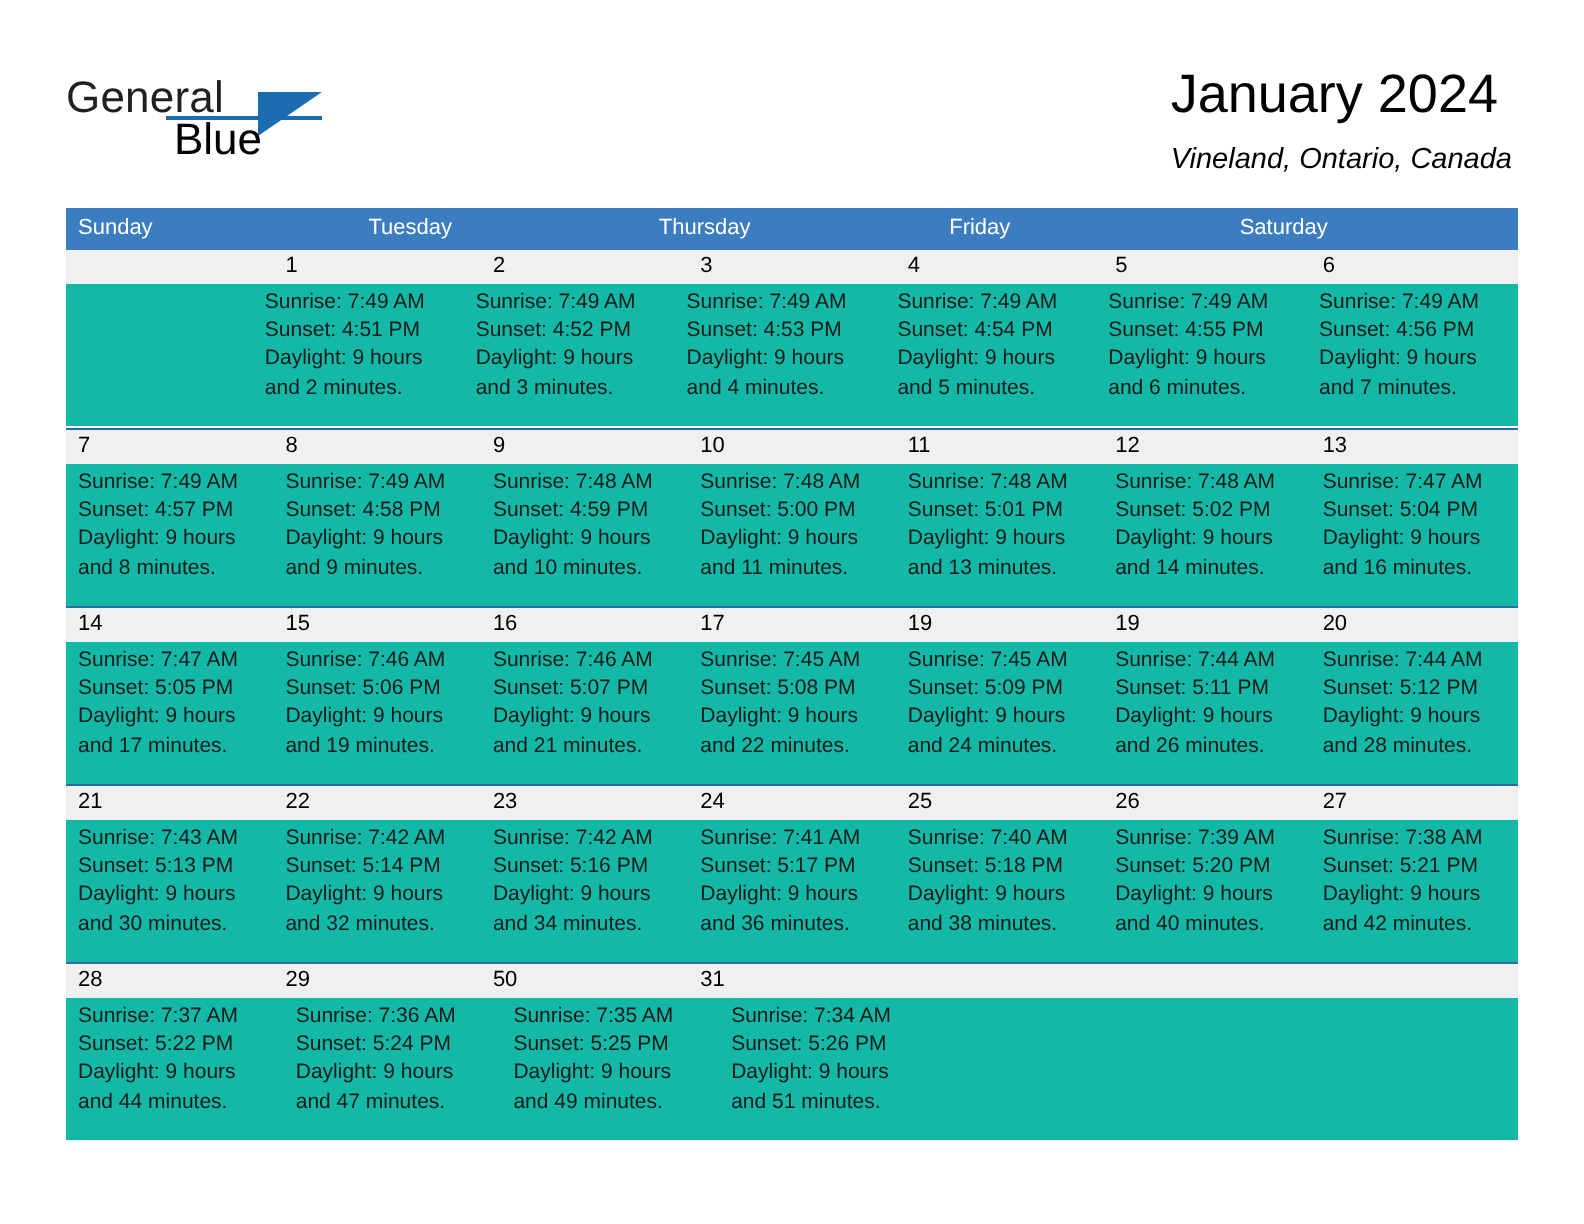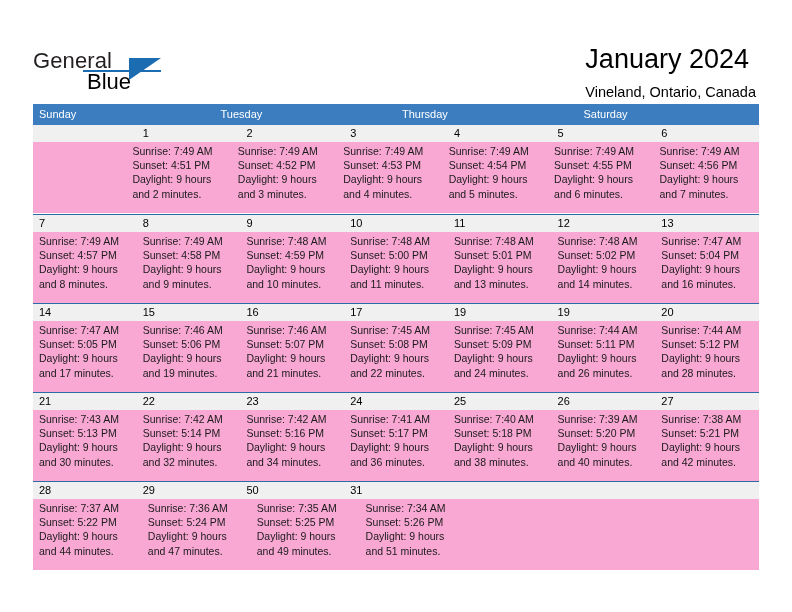--- a/index.html
+++ b/index.html
@@ -19,21 +19,21 @@
     position: relative;
     width: 792px;
     height: 612px;
     box-sizing: border-box;
   }
 
   
   .header {
     position: absolute;
     left: 0;
-    top: 12px;
+    top: 0;
     width: 792px;
     height: 126px;
   }
 
   .logo {
     position: absolute;
     left: 33px;
     top: 36px;
     width: 190px;
     height: 50px;
@@ -85,20 +85,21 @@
     font-family: "Liberation Sans", sans-serif;
     white-space: nowrap;
   }
   .cal-location {
     font-size: 14.5px;
     line-height: 22px;
     margin-top: 5px;
     color: #000000;
     font-family: "Liberation Sans", sans-serif;
     white-space: nowrap;
+    font-style: italic;
   }
 
   
   .calendar {
     position: absolute;
     left: 33px;
     top: 104px;
     width: 726px;
   }
 
@@ -128,21 +129,21 @@
     border-top: none;
   }
   .week-numbers {
     display: flex;
     background: #f0f0f0;
     height: 17px;
   }
   .week-body {
     display: flex;
     height: 71px;
-    background: #f9a8d4;
+    background: #14b8a6;
   }
 
   .num-cell {
     flex: 1 1 0;
     font-size: 11px;
     line-height: 17px;
     padding-left: 6px;
     box-sizing: border-box;
     color: #000000;
     font-family: "Liberation Sans", sans-serif;
@@ -182,20 +183,21 @@
       <div class="cal-location">Vineland, Ontario, Canada</div>
     </div>
 
   </div>
 
   <div class="calendar">
     <div class="dow-row">
         <div class="dow-cell">Sunday</div>
         <div class="dow-cell">Tuesday</div>
         <div class="dow-cell">Thursday</div>
+        <div class="dow-cell">Friday</div>
         <div class="dow-cell">Saturday</div>
       </div>
     <div id="weeks-container">
         <div class="week">
           <div class="week-numbers">
             <div class="num-cell"></div>
             <div class="num-cell">1</div>
             <div class="num-cell">2</div>
             <div class="num-cell">3</div>
             <div class="num-cell">4</div>

